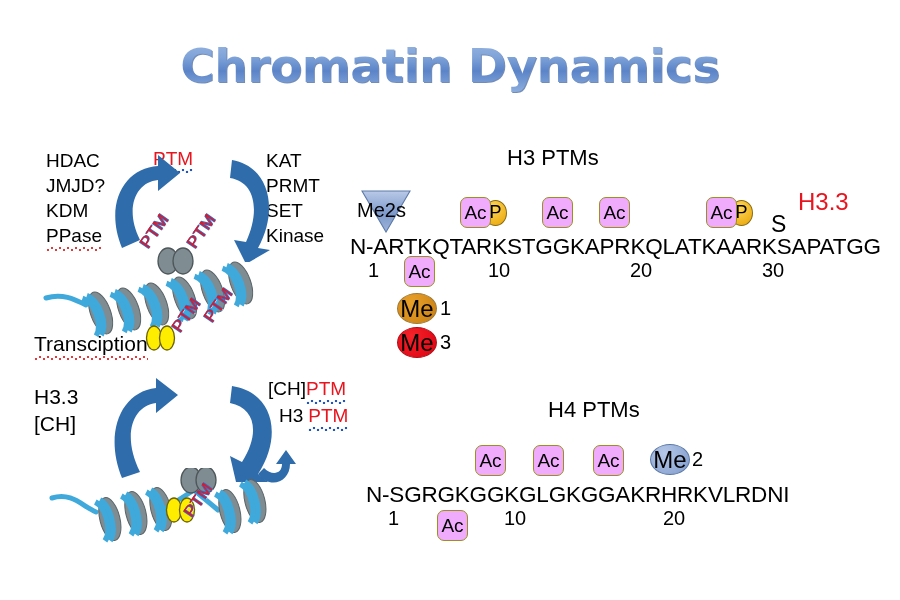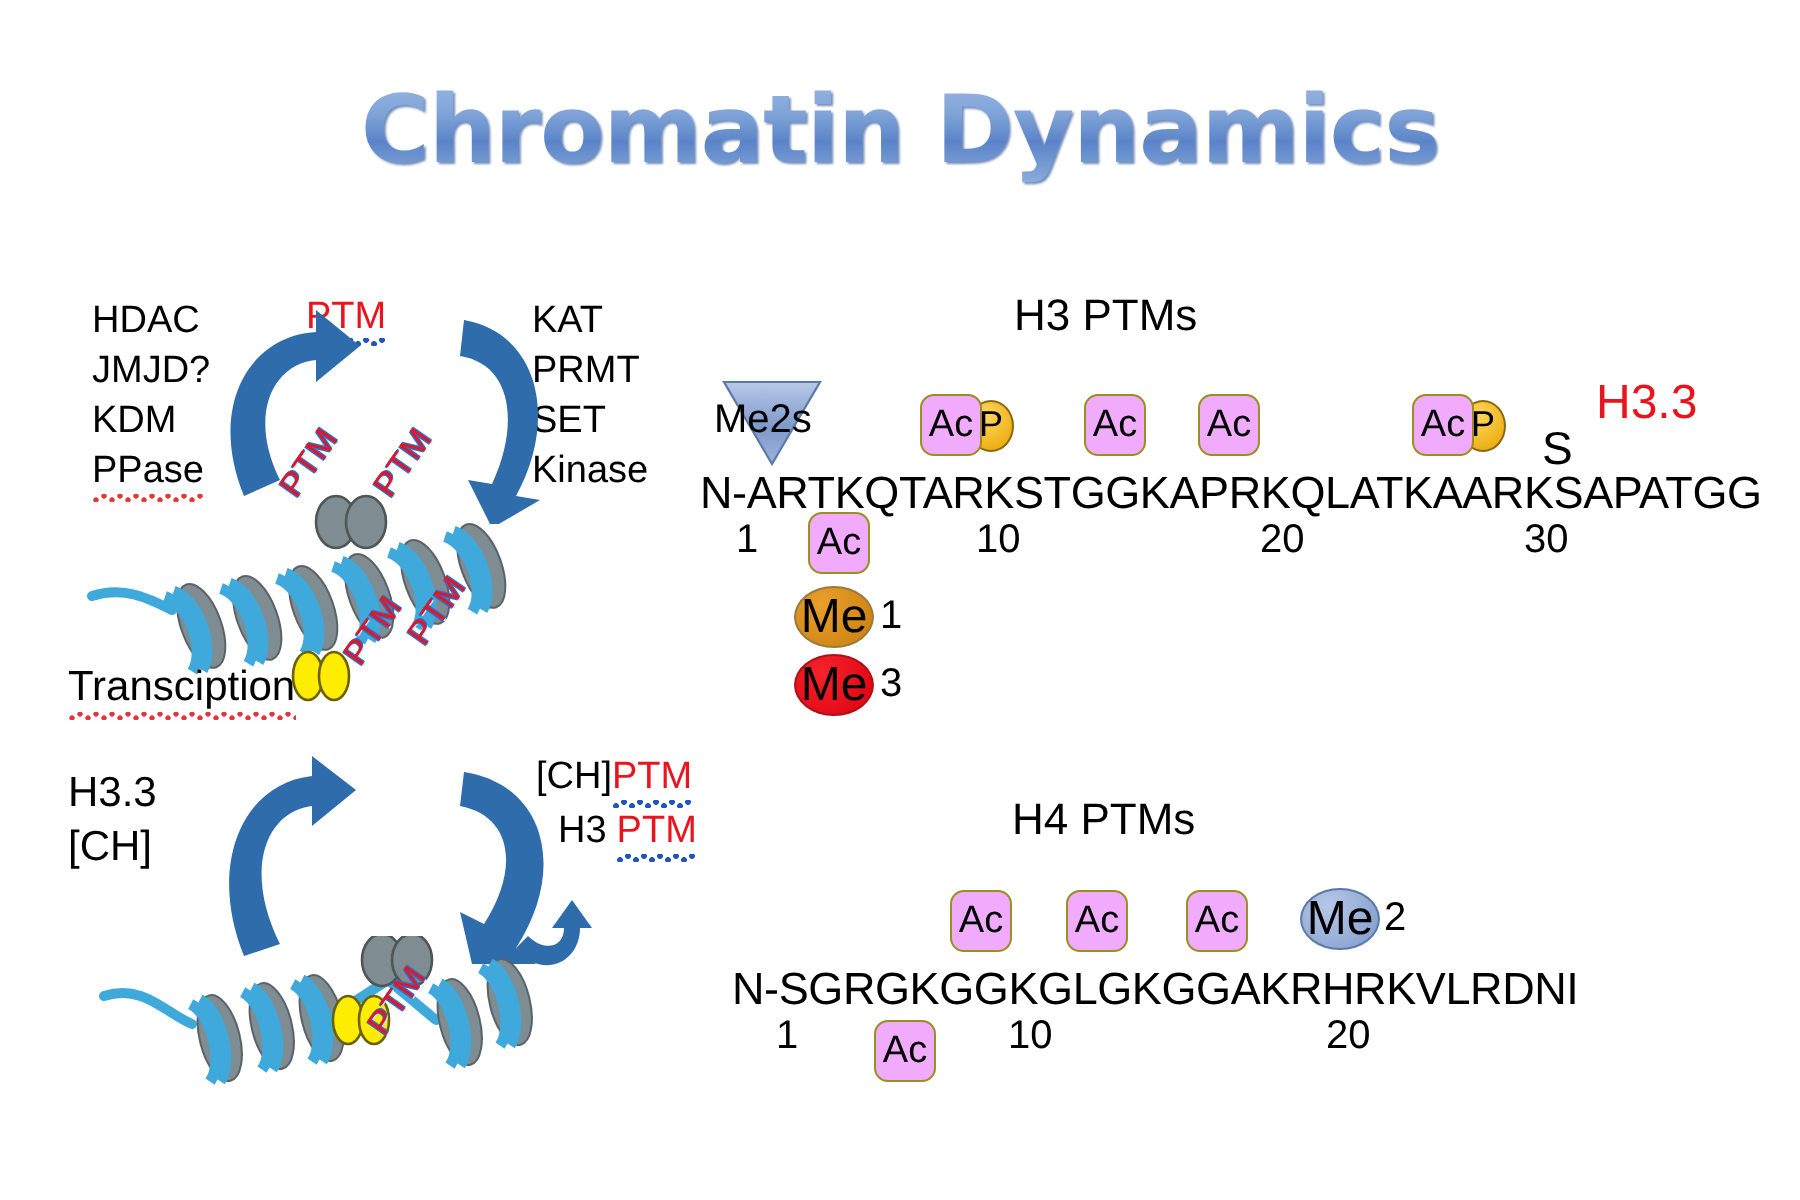--- a/index.html
+++ b/index.html
@@ -319,21 +319,21 @@
   <div class="abs ac-box" style="left:404px; top:256px;">Ac</div>
   <div class="abs" style="left:397px; top:293px; display:flex; align-items:center;">
     <div class="me-ellipse me-orange">Me</div>
     <div style="font-size:20px; margin-left:3px;">1</div>
   </div>
   <div class="abs" style="left:397px; top:327px; display:flex; align-items:center;">
     <div class="me-ellipse me-red">Me</div>
     <div style="font-size:20px; margin-left:3px;">3</div>
   </div>
 
-  <div class="abs seqhdr" style="left:506px; top:397px;">H4 PTMs</div>
+  <div class="abs seqhdr" style="left:548px; top:397px;">H4 PTMs</div>
 
 
   <div class="abs ac-box" style="left:475px; top:445px;">Ac</div>
   <div class="abs ac-box" style="left:533px; top:445px;">Ac</div>
   <div class="abs ac-box" style="left:593px; top:445px;">Ac</div>
 
   <div class="abs" style="left:650px; top:444px; display:flex; align-items:center;">
     <div class="me-ellipse me-blue">Me</div>
     <div style="font-size:20px; margin-left:2px;">2</div>
   </div>

